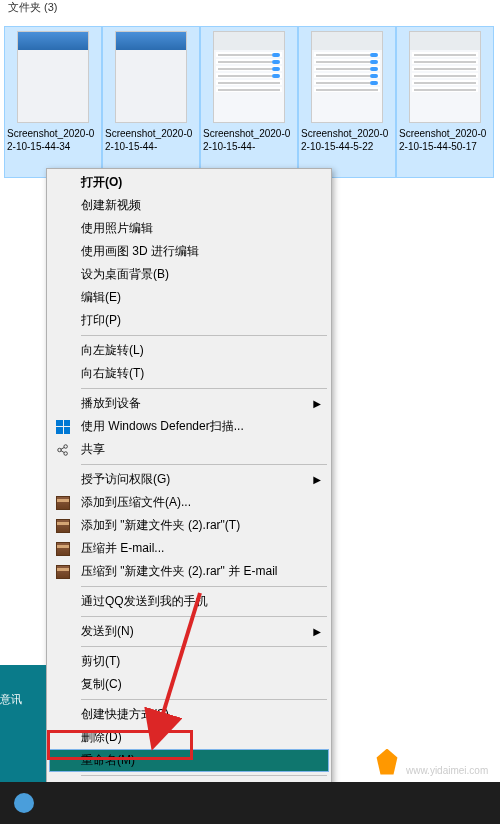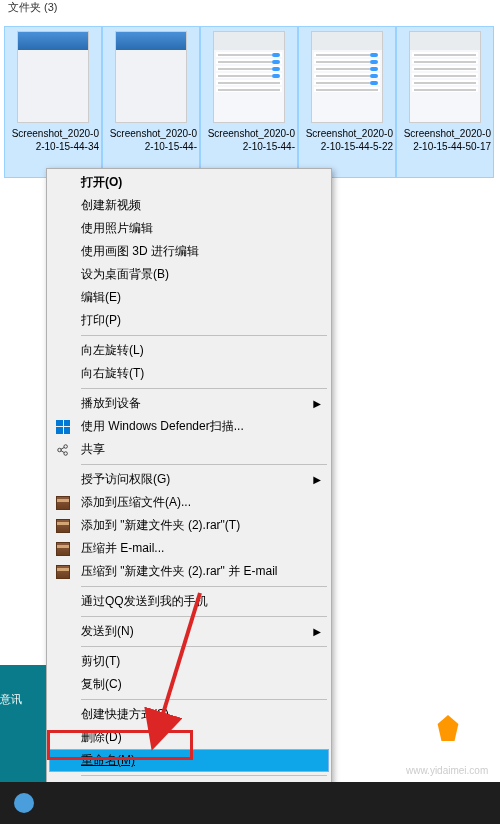--- a/index.html
+++ b/index.html
@@ -20,21 +20,21 @@
     }
     .file-area {
       height: 160px;
       background: #fff;
       display: flex;
       padding: 8px 4px 0 4px;
       gap: 0;
     }
     .file-item {
       width: 98px;
-      text-align: right;
+      text-align: left;
       padding: 4px 2px;
       border: 1px solid transparent;
     }
     .file-item.selected {
       background: #cce8ff;
       border: 1px solid #99d1ff;
     }
     .thumb {
       width: 72px;
       height: 92px;
@@ -101,24 +101,23 @@
       display: flex;
       align-items: center;
       padding-left: 32px;
       position: relative;
       font-size: 12px;
       color: #000;
       cursor: default;
     }
     .menu-item.bold { font-weight: bold; }
     .menu-item.hover {
-      background: #0ea5e9;
+      background: #0f766e;
       border: 1px solid #7eb4ea;
       padding-left: 31px;
-      text-decoration: underline;
     }
     .menu-separator {
       height: 1px;
       background: #c0c0c0;
       margin: 3px 2px 3px 32px;
     }
     .menu-icon {
       position: absolute;
       left: 6px;
       width: 16px;
@@ -196,21 +195,20 @@
     .watermark {
       position: absolute;
       right: 10px;
       bottom: 48px;
       display: flex;
       align-items: center;
       gap: 6px;
       color: #fff;
       font-size: 14px;
       font-weight: bold;
-      flex-direction: column;
     }
     .watermark-logo {
       width: 26px;
       height: 26px;
       background: #ff9800;
       clip-path: polygon(50% 0%, 90% 35%, 75% 100%, 25% 100%, 10% 35%);
       position: relative;
     }
     .watermark-url {
       font-size: 10px;

